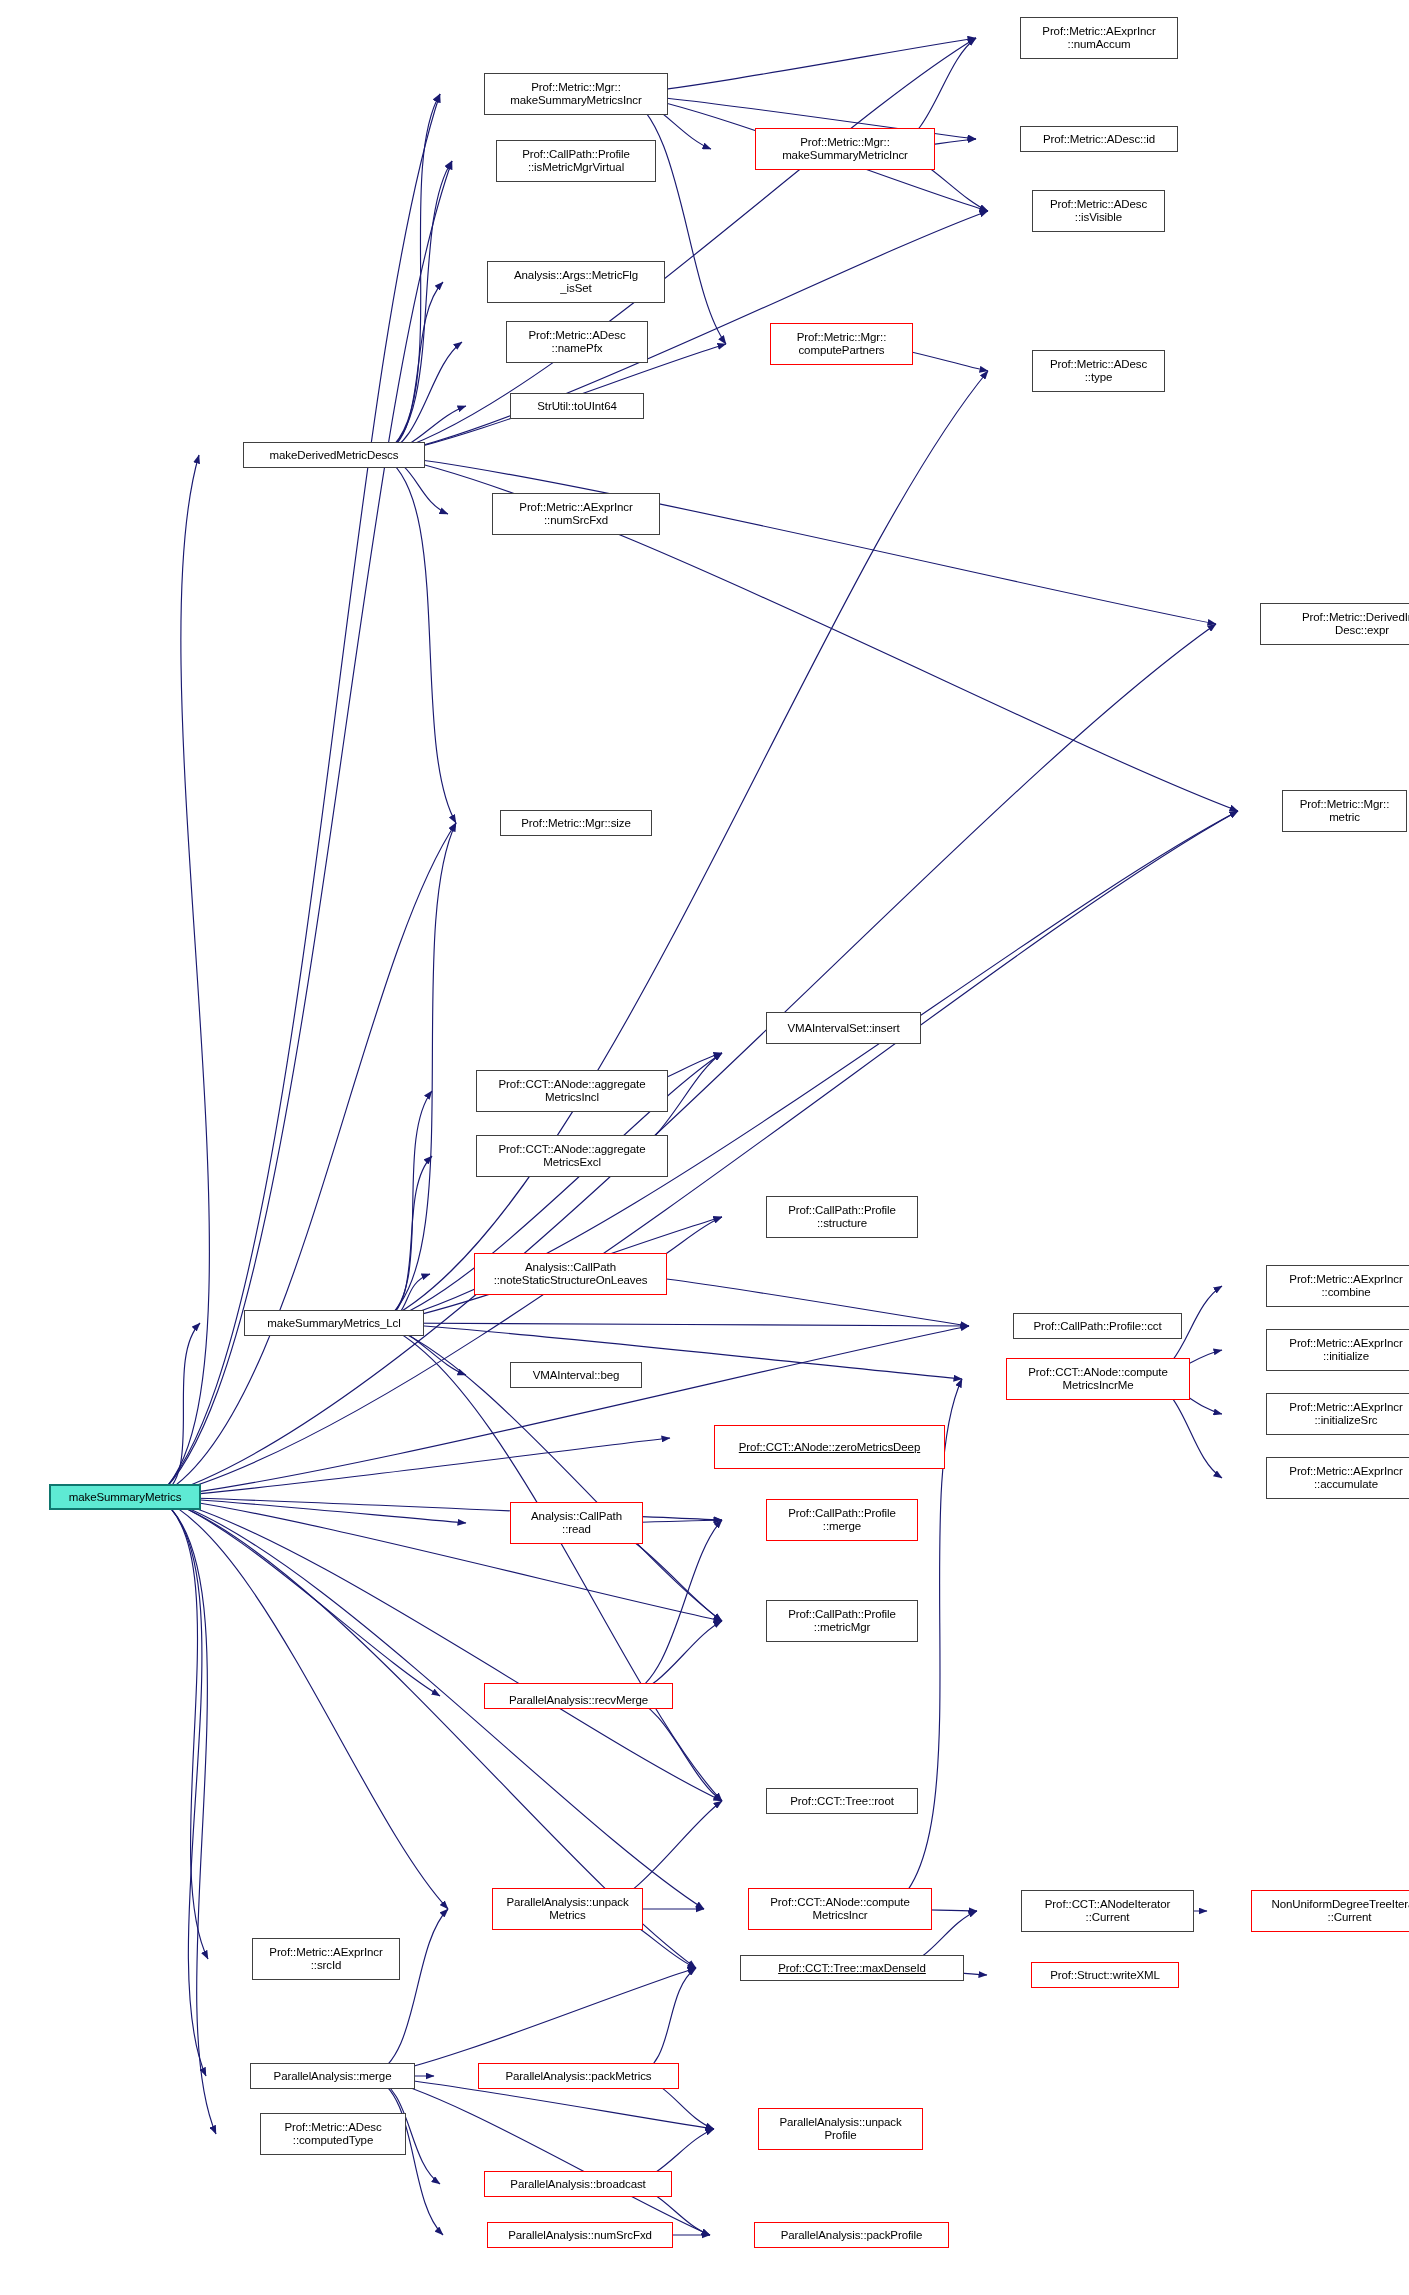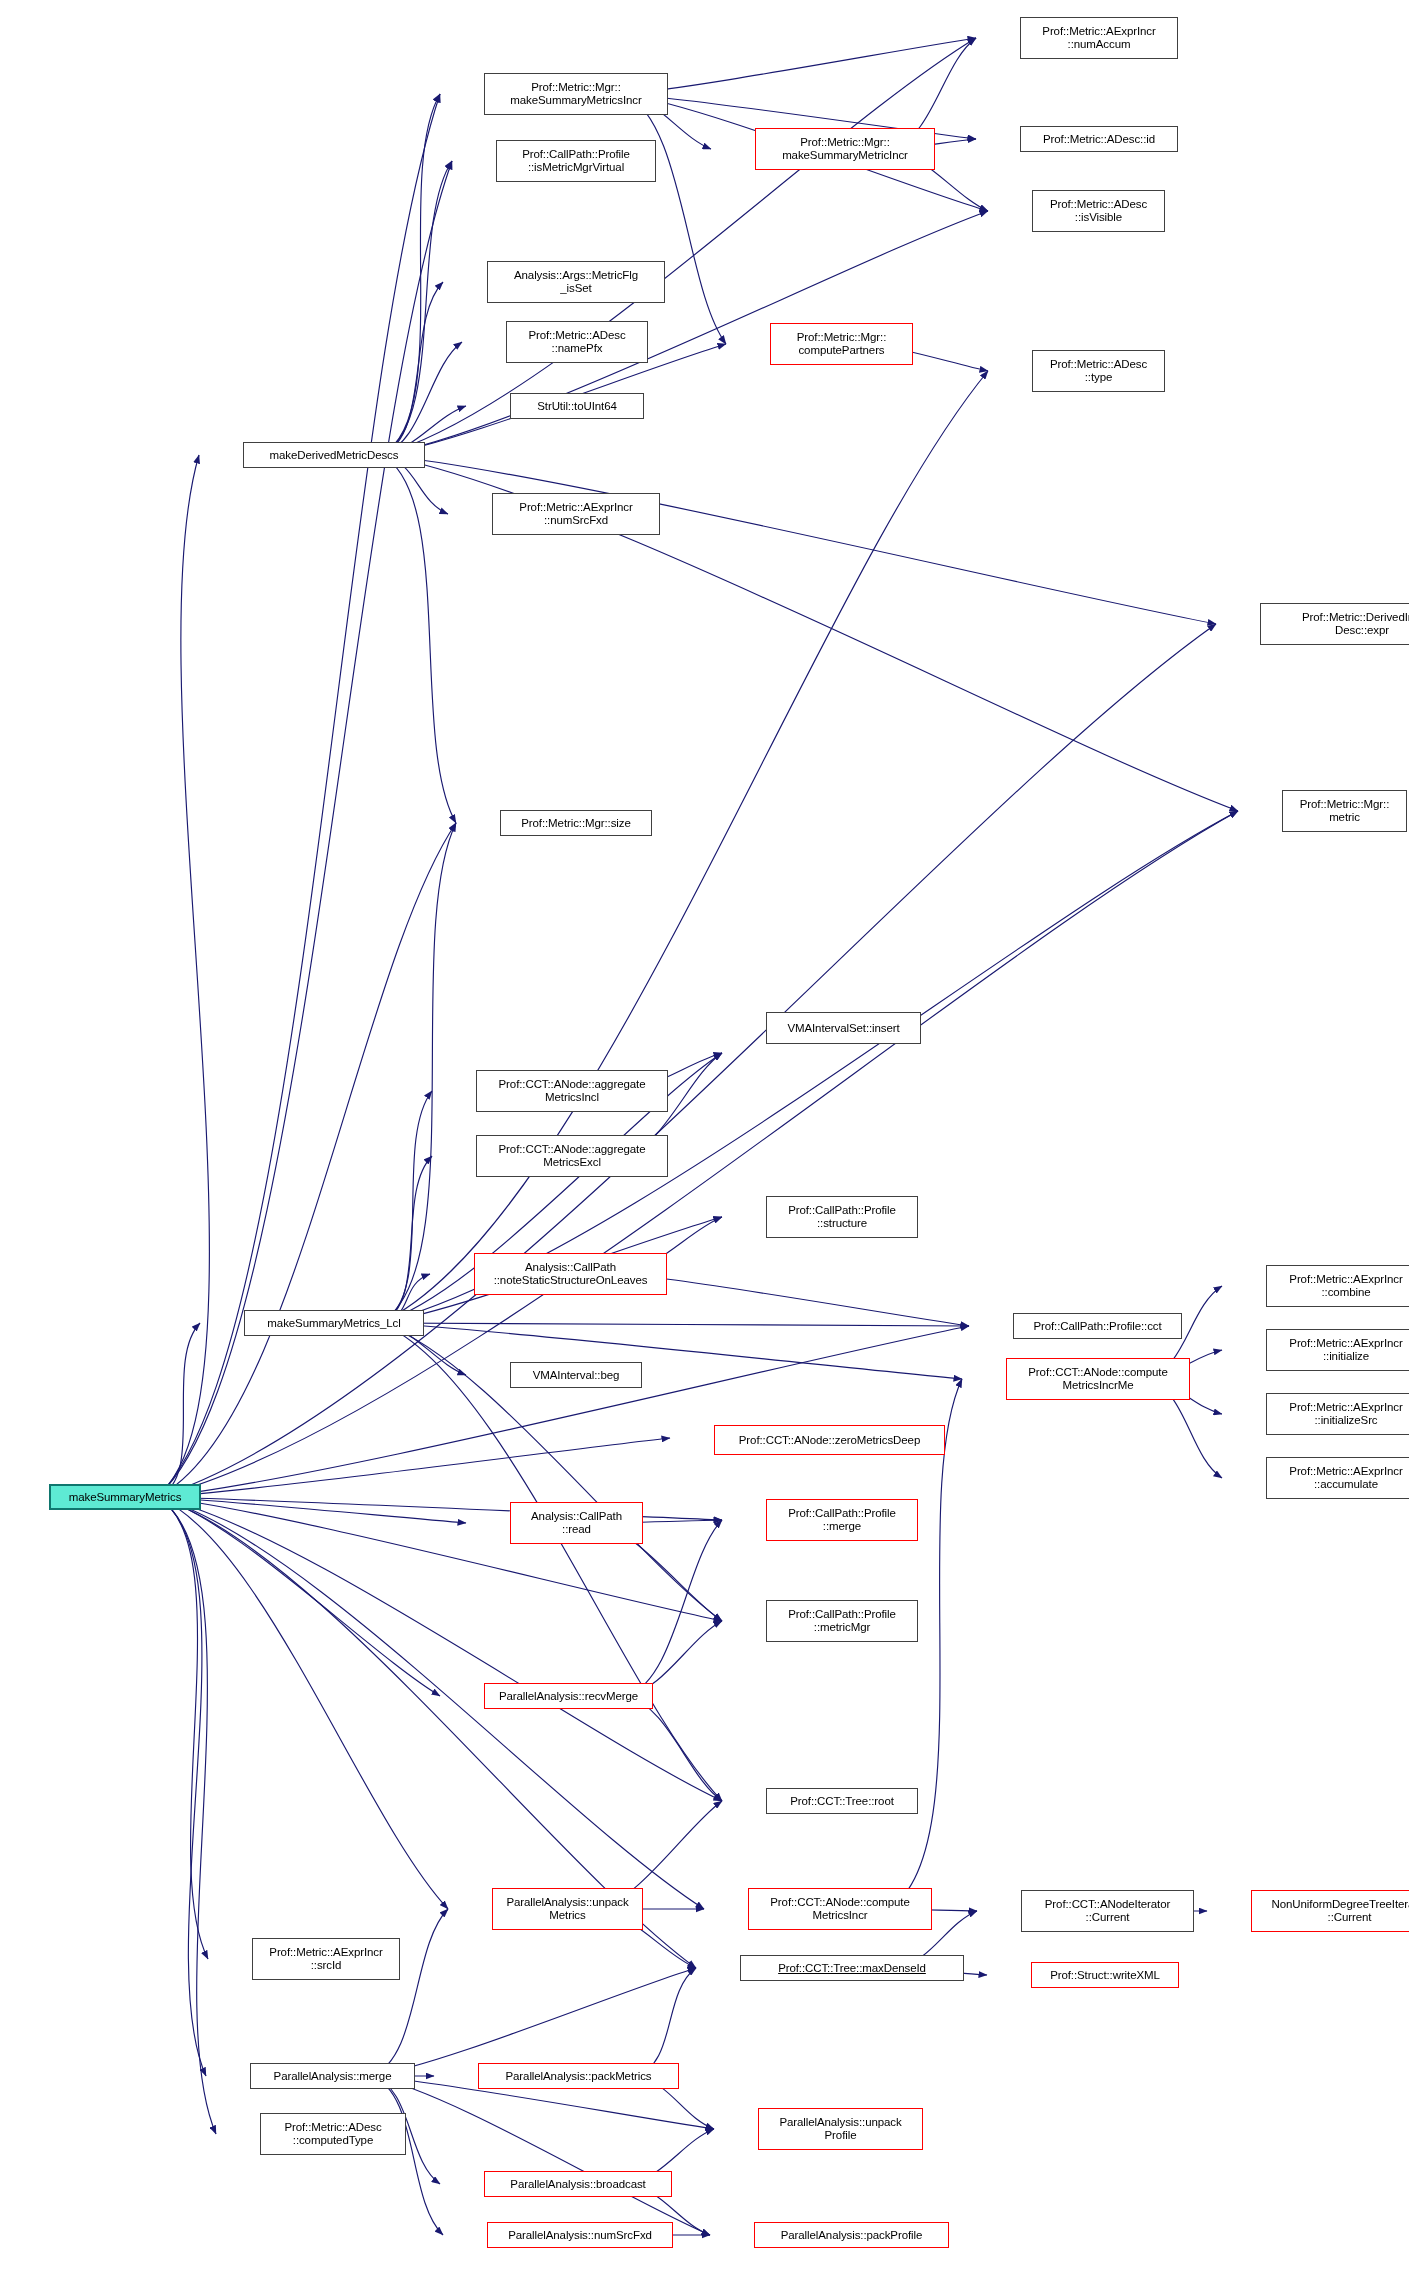--- a/index.html
+++ b/index.html
@@ -180,28 +180,28 @@
       <div class="node" style="left: 432px; top: 1135px; width: 192px; height: 42px;"><span class="lbl">Prof::CCT::ANode::aggregate
 MetricsExcl</span></div>
       <div class="node" style="left: 722px; top: 1196px; width: 152px; height: 42px;"><span class="lbl">Prof::CallPath::Profile
 ::structure</span></div>
       <div class="node red" style="left: 430px; top: 1253px; width: 193px; height: 42px;"><span class="lbl">Analysis::CallPath
 ::noteStaticStructureOnLeaves</span></div>
       <div class="node" style="left: 466px; top: 1362px; width: 132px; height: 26px;"><span class="lbl">VMAInterval::beg</span></div>
       <div class="node" style="left: 969px; top: 1313px; width: 169px; height: 26px;"><span class="lbl">Prof::CallPath::Profile::cct</span></div>
       <div class="node red" style="left: 962px; top: 1358px; width: 184px; height: 42px;"><span class="lbl">Prof::CCT::ANode::compute
 MetricsIncrMe</span></div>
-      <div class="node red" style="left: 670px; top: 1425px; width: 231px; height: 30px;"><span class="lbl">Prof::CCT::ANode::zeroMetricsDeep</span></div>
+      <div class="node red" style="left: 670px; top: 1425px; width: 231px; height: 44px; text-decoration: underline;"><span class="lbl">Prof::CCT::ANode::zeroMetricsDeep</span></div>
       <div class="node red" style="left: 466px; top: 1502px; width: 133px; height: 42px;"><span class="lbl">Analysis::CallPath
 ::read</span></div>
       <div class="node red" style="left: 722px; top: 1499px; width: 152px; height: 42px;"><span class="lbl">Prof::CallPath::Profile
 ::merge</span></div>
       <div class="node" style="left: 722px; top: 1600px; width: 152px; height: 42px;"><span class="lbl">Prof::CallPath::Profile
 ::metricMgr</span></div>
-      <div class="node red" style="left: 440px; top: 1683px; width: 169px; height: 26px;"><span class="lbl">ParallelAnalysis::recvMerge</span></div>
+      <div class="node red" style="left: 440px; top: 1683px; width: 189px; height: 26px; align-items: flex-end;"><span class="lbl">ParallelAnalysis::recvMerge</span></div>
       <div class="node" style="left: 722px; top: 1788px; width: 152px; height: 26px;"><span class="lbl">Prof::CCT::Tree::root</span></div>
       <div class="node" style="left: 1222px; top: 1265px; width: 160px; height: 42px;"><span class="lbl">Prof::Metric::AExprIncr
 ::combine</span></div>
       <div class="node" style="left: 1222px; top: 1329px; width: 160px; height: 42px;"><span class="lbl">Prof::Metric::AExprIncr
 ::initialize</span></div>
       <div class="node" style="left: 1222px; top: 1393px; width: 160px; height: 42px;"><span class="lbl">Prof::Metric::AExprIncr
 ::initializeSrc</span></div>
       <div class="node" style="left: 1222px; top: 1457px; width: 160px; height: 42px;"><span class="lbl">Prof::Metric::AExprIncr
 ::accumulate</span></div>
       <div class="node" style="left: 208px; top: 1938px; width: 148px; height: 42px;"><span class="lbl">Prof::Metric::AExprIncr

